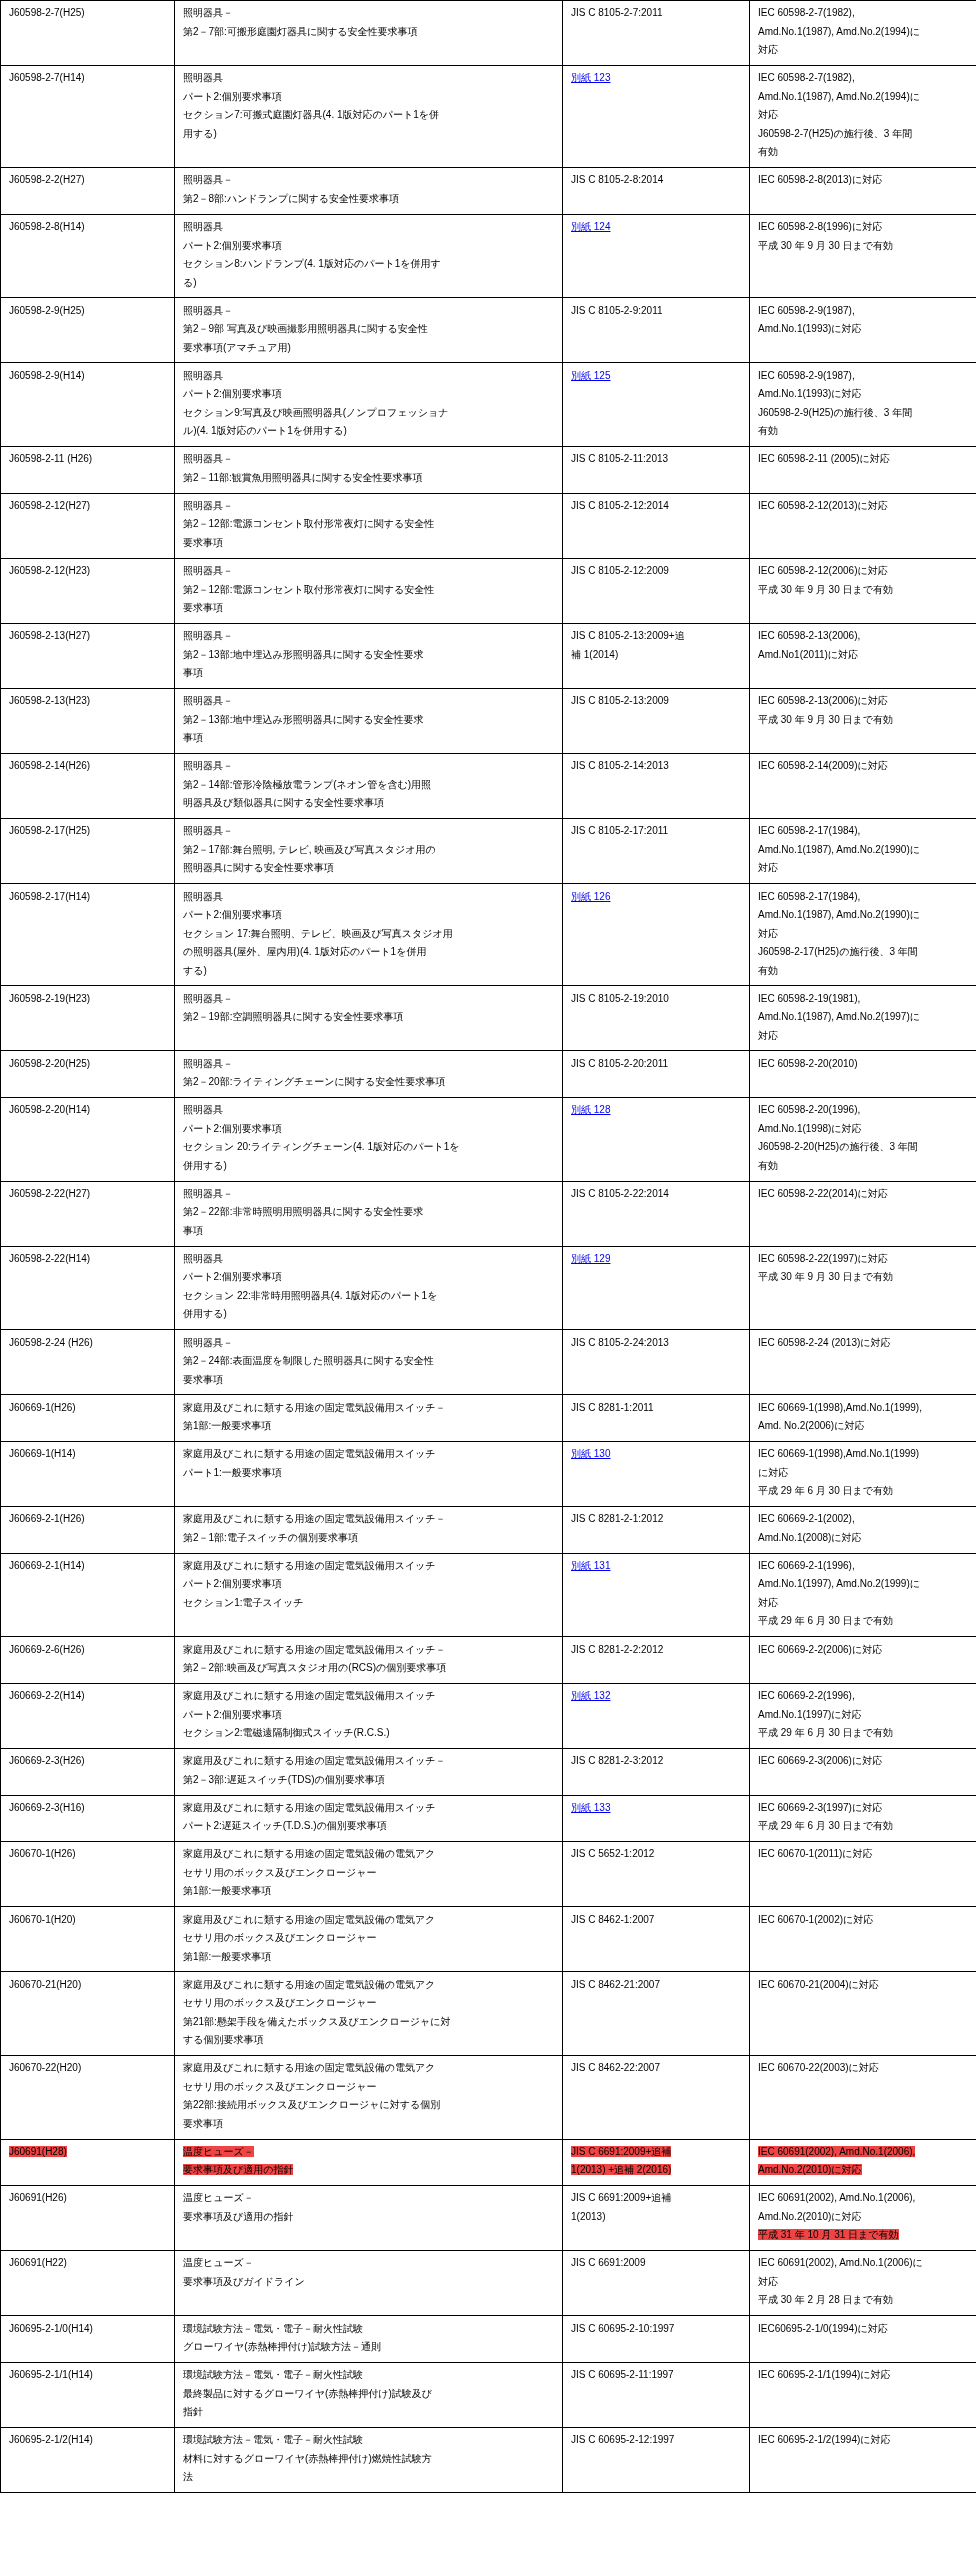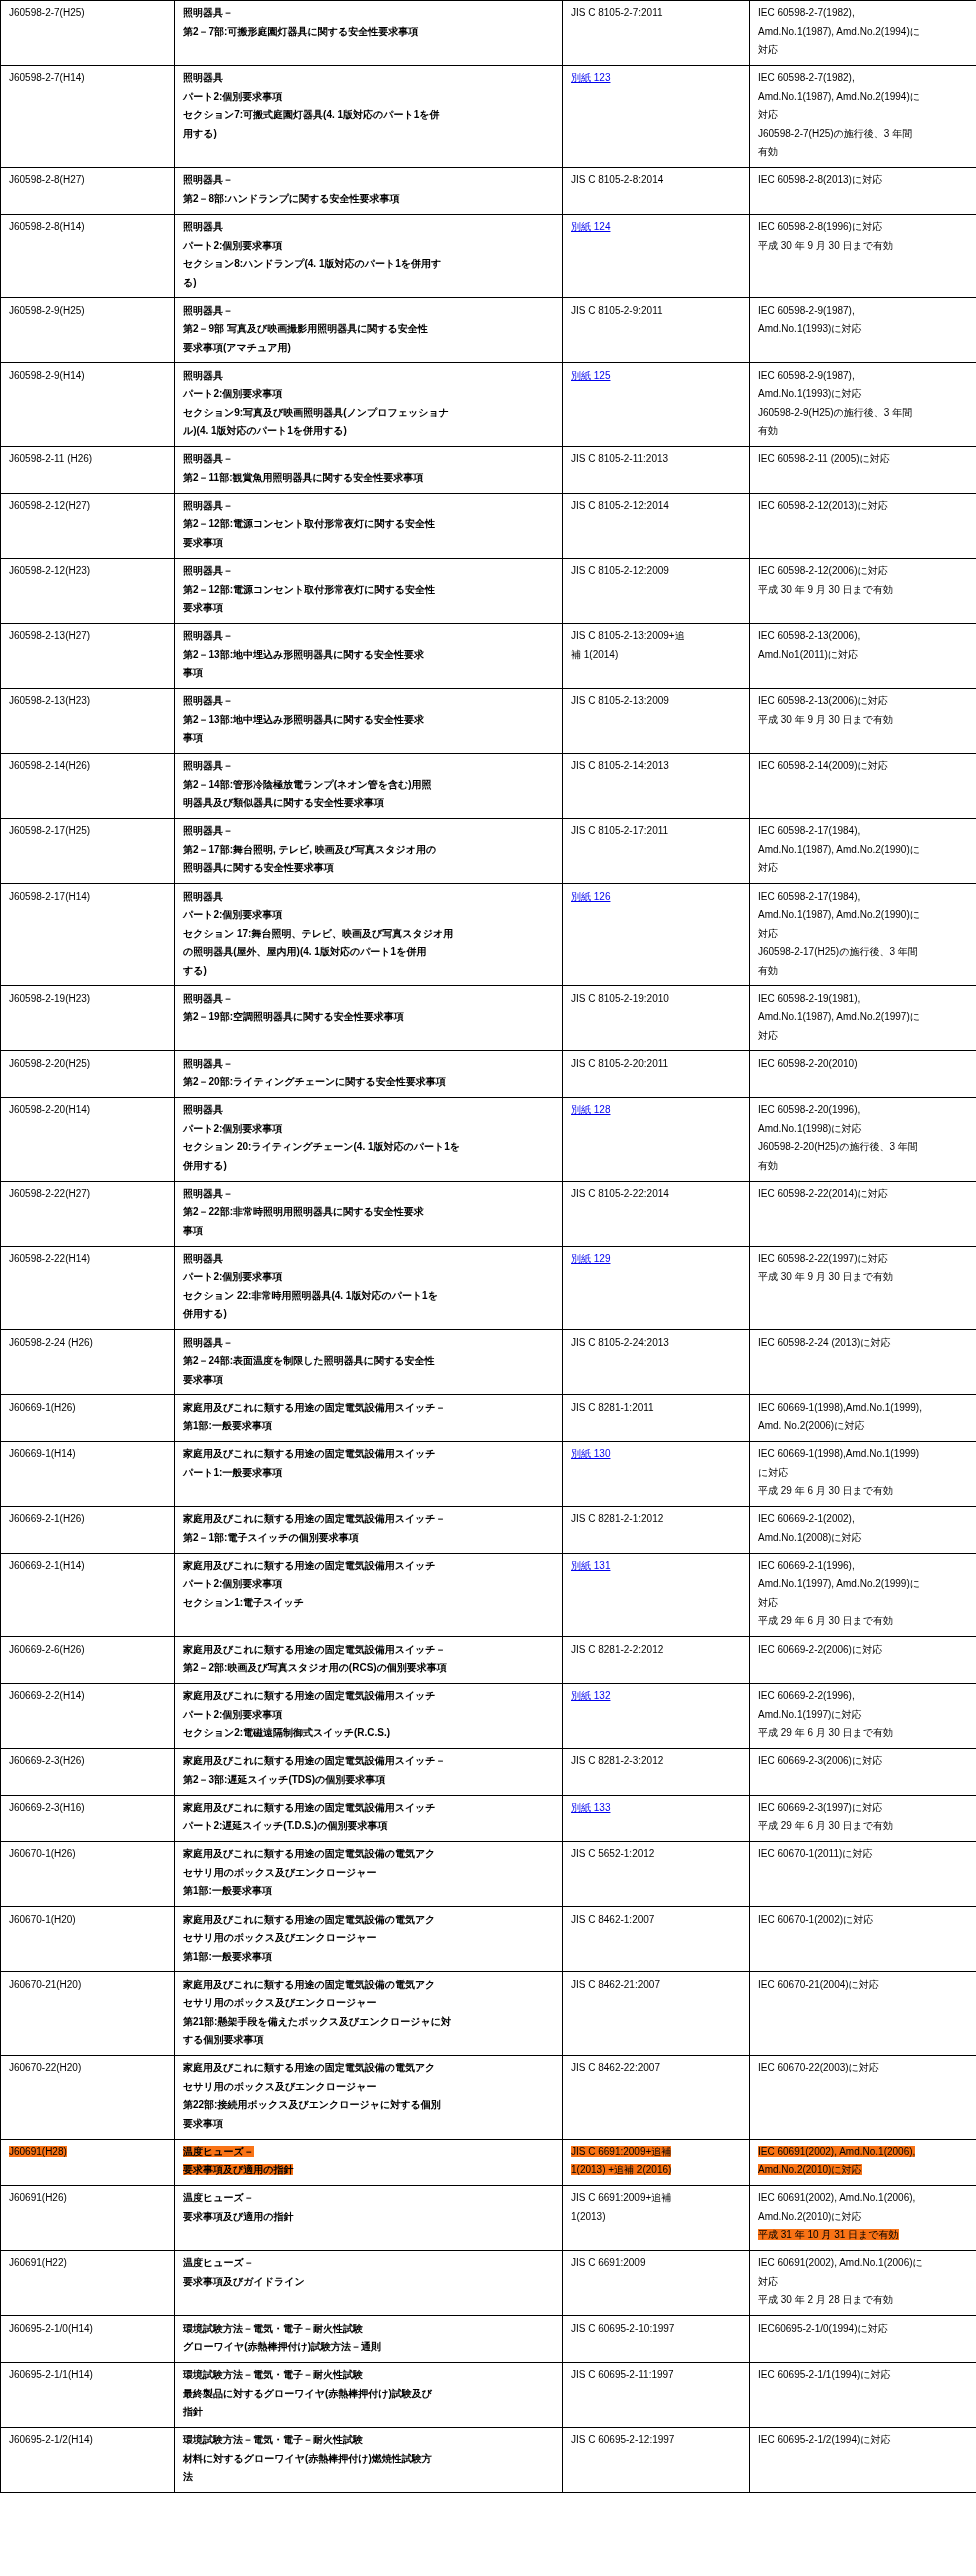--- a/index.html
+++ b/index.html
@@ -1,23 +1,23 @@
 <!DOCTYPE html>
 <html style="font-size:10.6px"><head>
 <meta charset="utf-8">
 <style>
   html,body{margin:0;padding:0;background:#ffffff;}
   body{font-family:"Liberation Sans","DejaVu Sans",sans-serif;font-size:10px;color:#000;}
   table{border-collapse:collapse;width:976px;table-layout:fixed;background:#fff;}
   td{border:0.7px solid #000;border-top-width:1.3px;border-bottom-width:1.3px;vertical-align:top;padding:3.3px 8px 5.3px 8px;word-break:break-word;}
   .line{line-height:18.5px;min-height:18.5px;}
-  .hl{background:#f97316;}
+  .hl{background:#ef4444;}
   a.link{color:#0000ee;text-decoration:underline;cursor:pointer;}
   .col-id{width:174px;}
-  .col-title{width:388px;font-weight:bold;}
+  .col-title{width:388px;}
   .col-jis{width:187px;}
   .col-iec{width:243px;}
 </style>
 </head>
 <body>
 
 <table>
   <colgroup>
     <col class="col-id">
       <col class="col-title">
@@ -58,21 +58,21 @@
         <td class="col-iec">
           <div class="line"><span>IEC 60598-2-7(1982),</span></div>
           <div class="line"><span>Amd.No.1(1987), Amd.No.2(1994)に</span></div>
           <div class="line"><span>対応</span></div>
           <div class="line"><span>J60598-2-7(H25)の施行後、3 年間</span></div>
           <div class="line"><span>有効</span></div>
         </td>
       </tr>
       <tr>
         <td class="col-id">
-          <div class="line"><span>J60598-2-8(H27)</span></div>
+          <div class="line"><span>J60598-2-2(H27)</span></div>
         </td>
         <td class="col-title">
           <div class="line"><span>照明器具－</span></div>
           <div class="line"><span>第2－8部:ハンドランプに関する安全性要求事項</span></div>
         </td>
         <td class="col-jis">
           <div class="line"><span>JIS C 8105-2-8:2014</span></div>
         </td>
         <td class="col-iec">
           <div class="line"><span>IEC 60598-2-8(2013)に対応</span></div>

